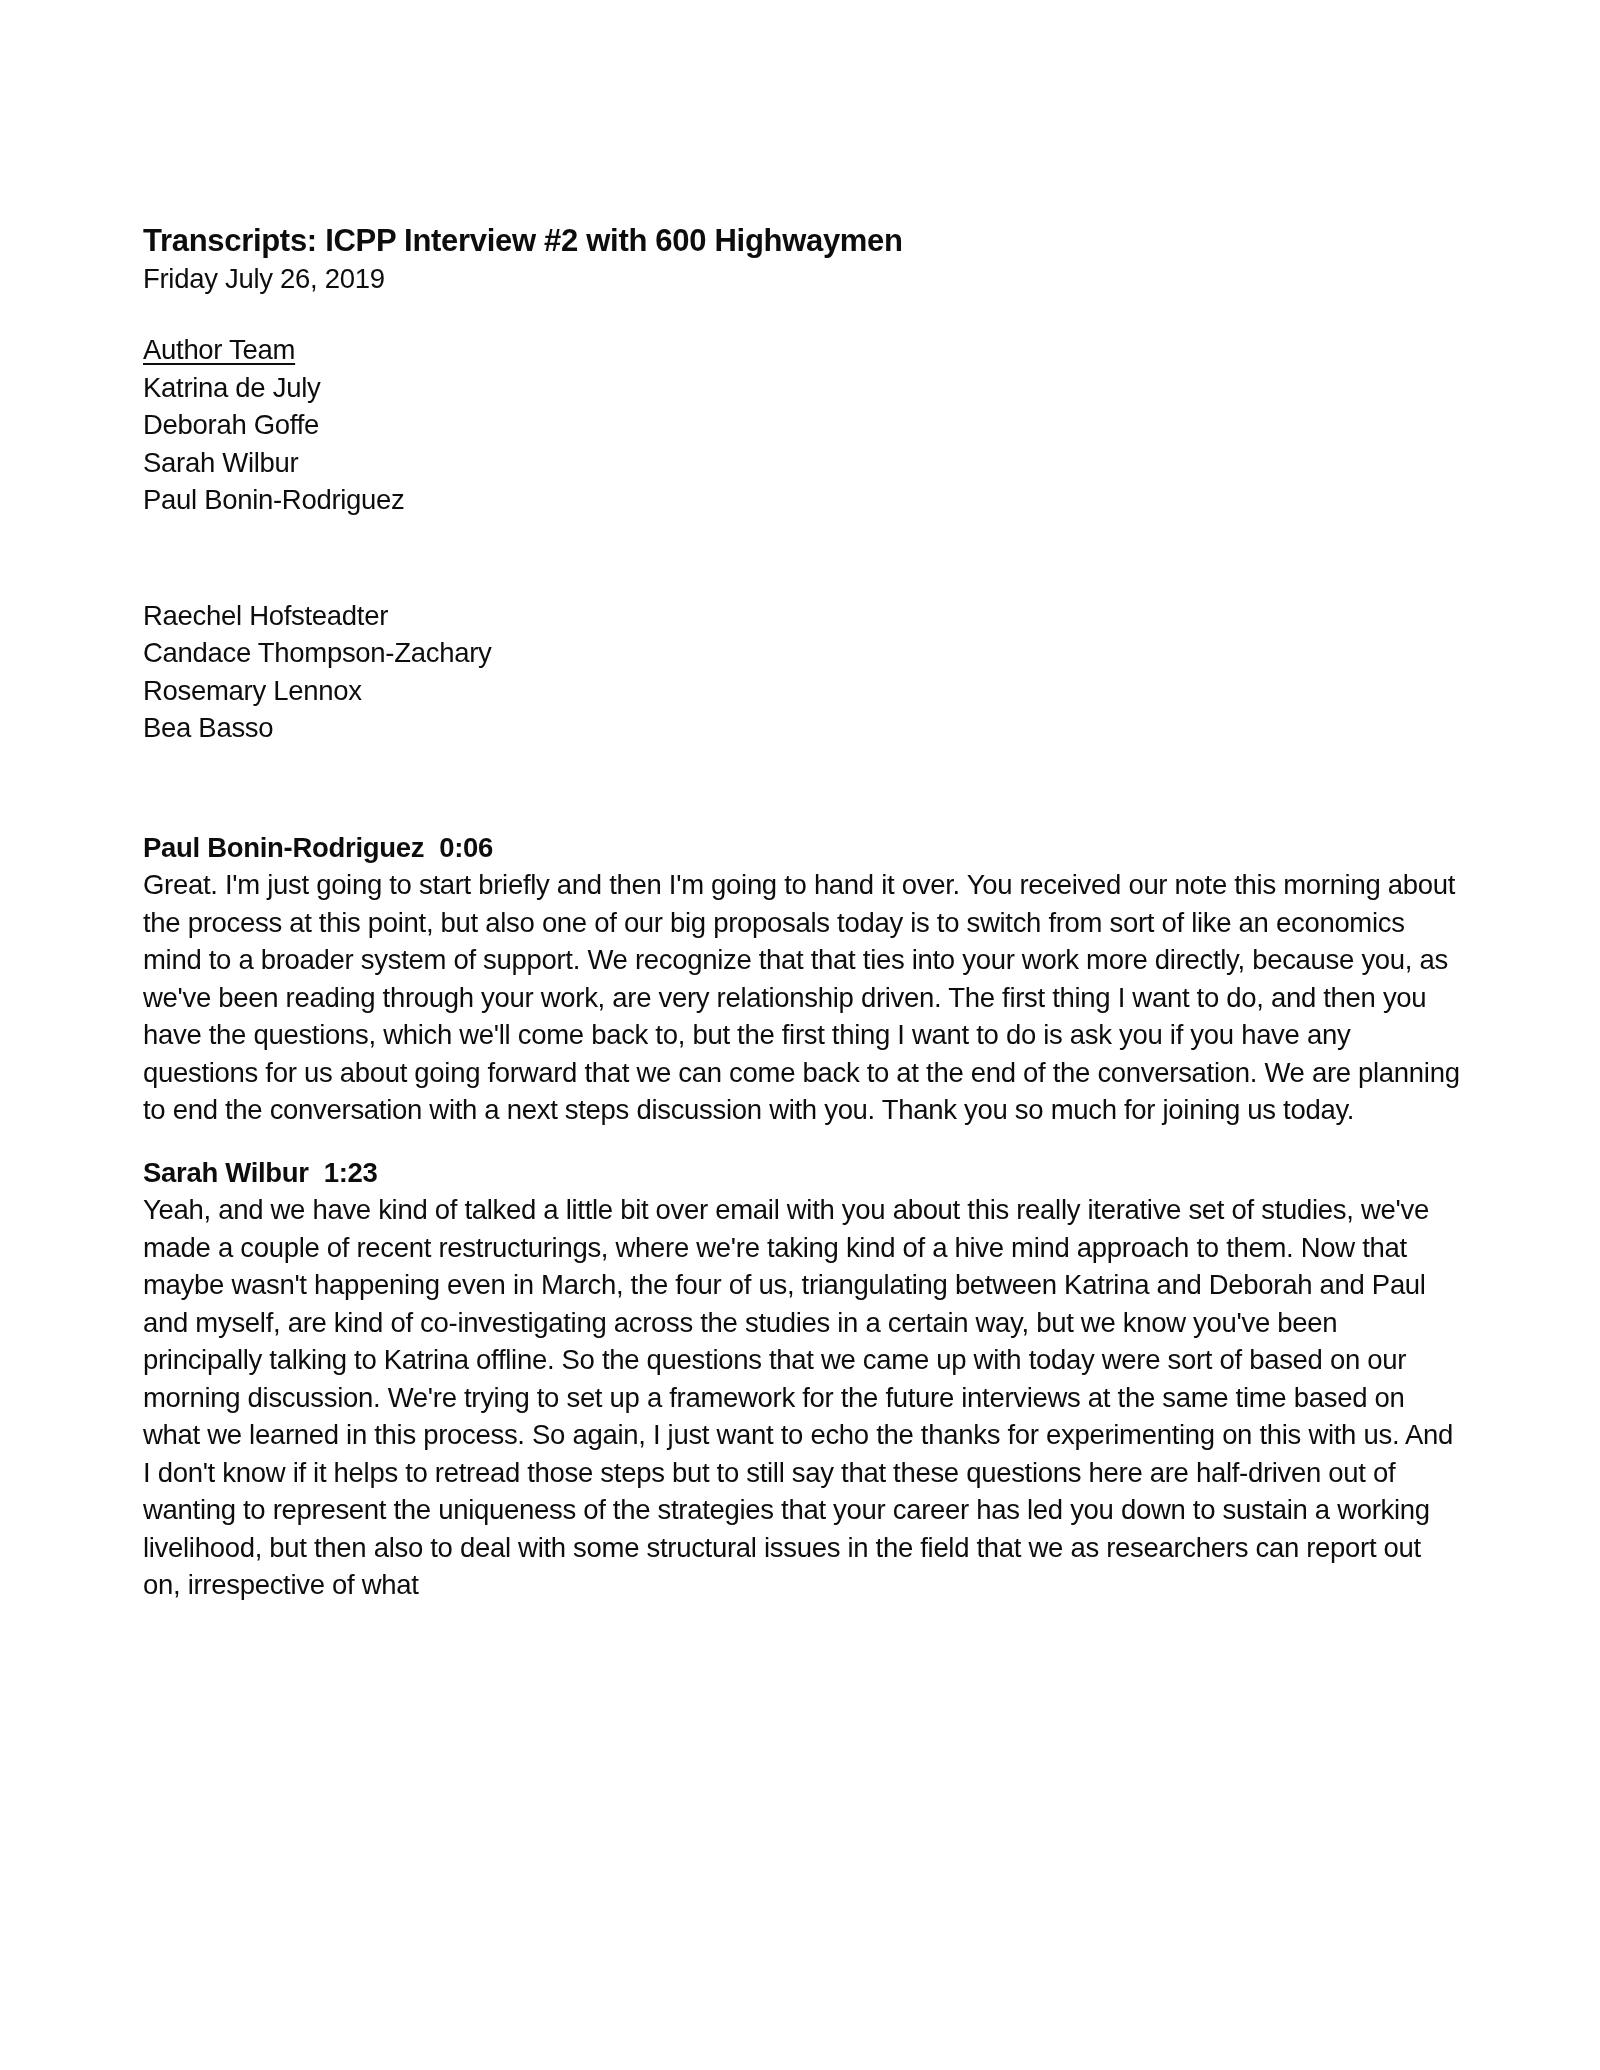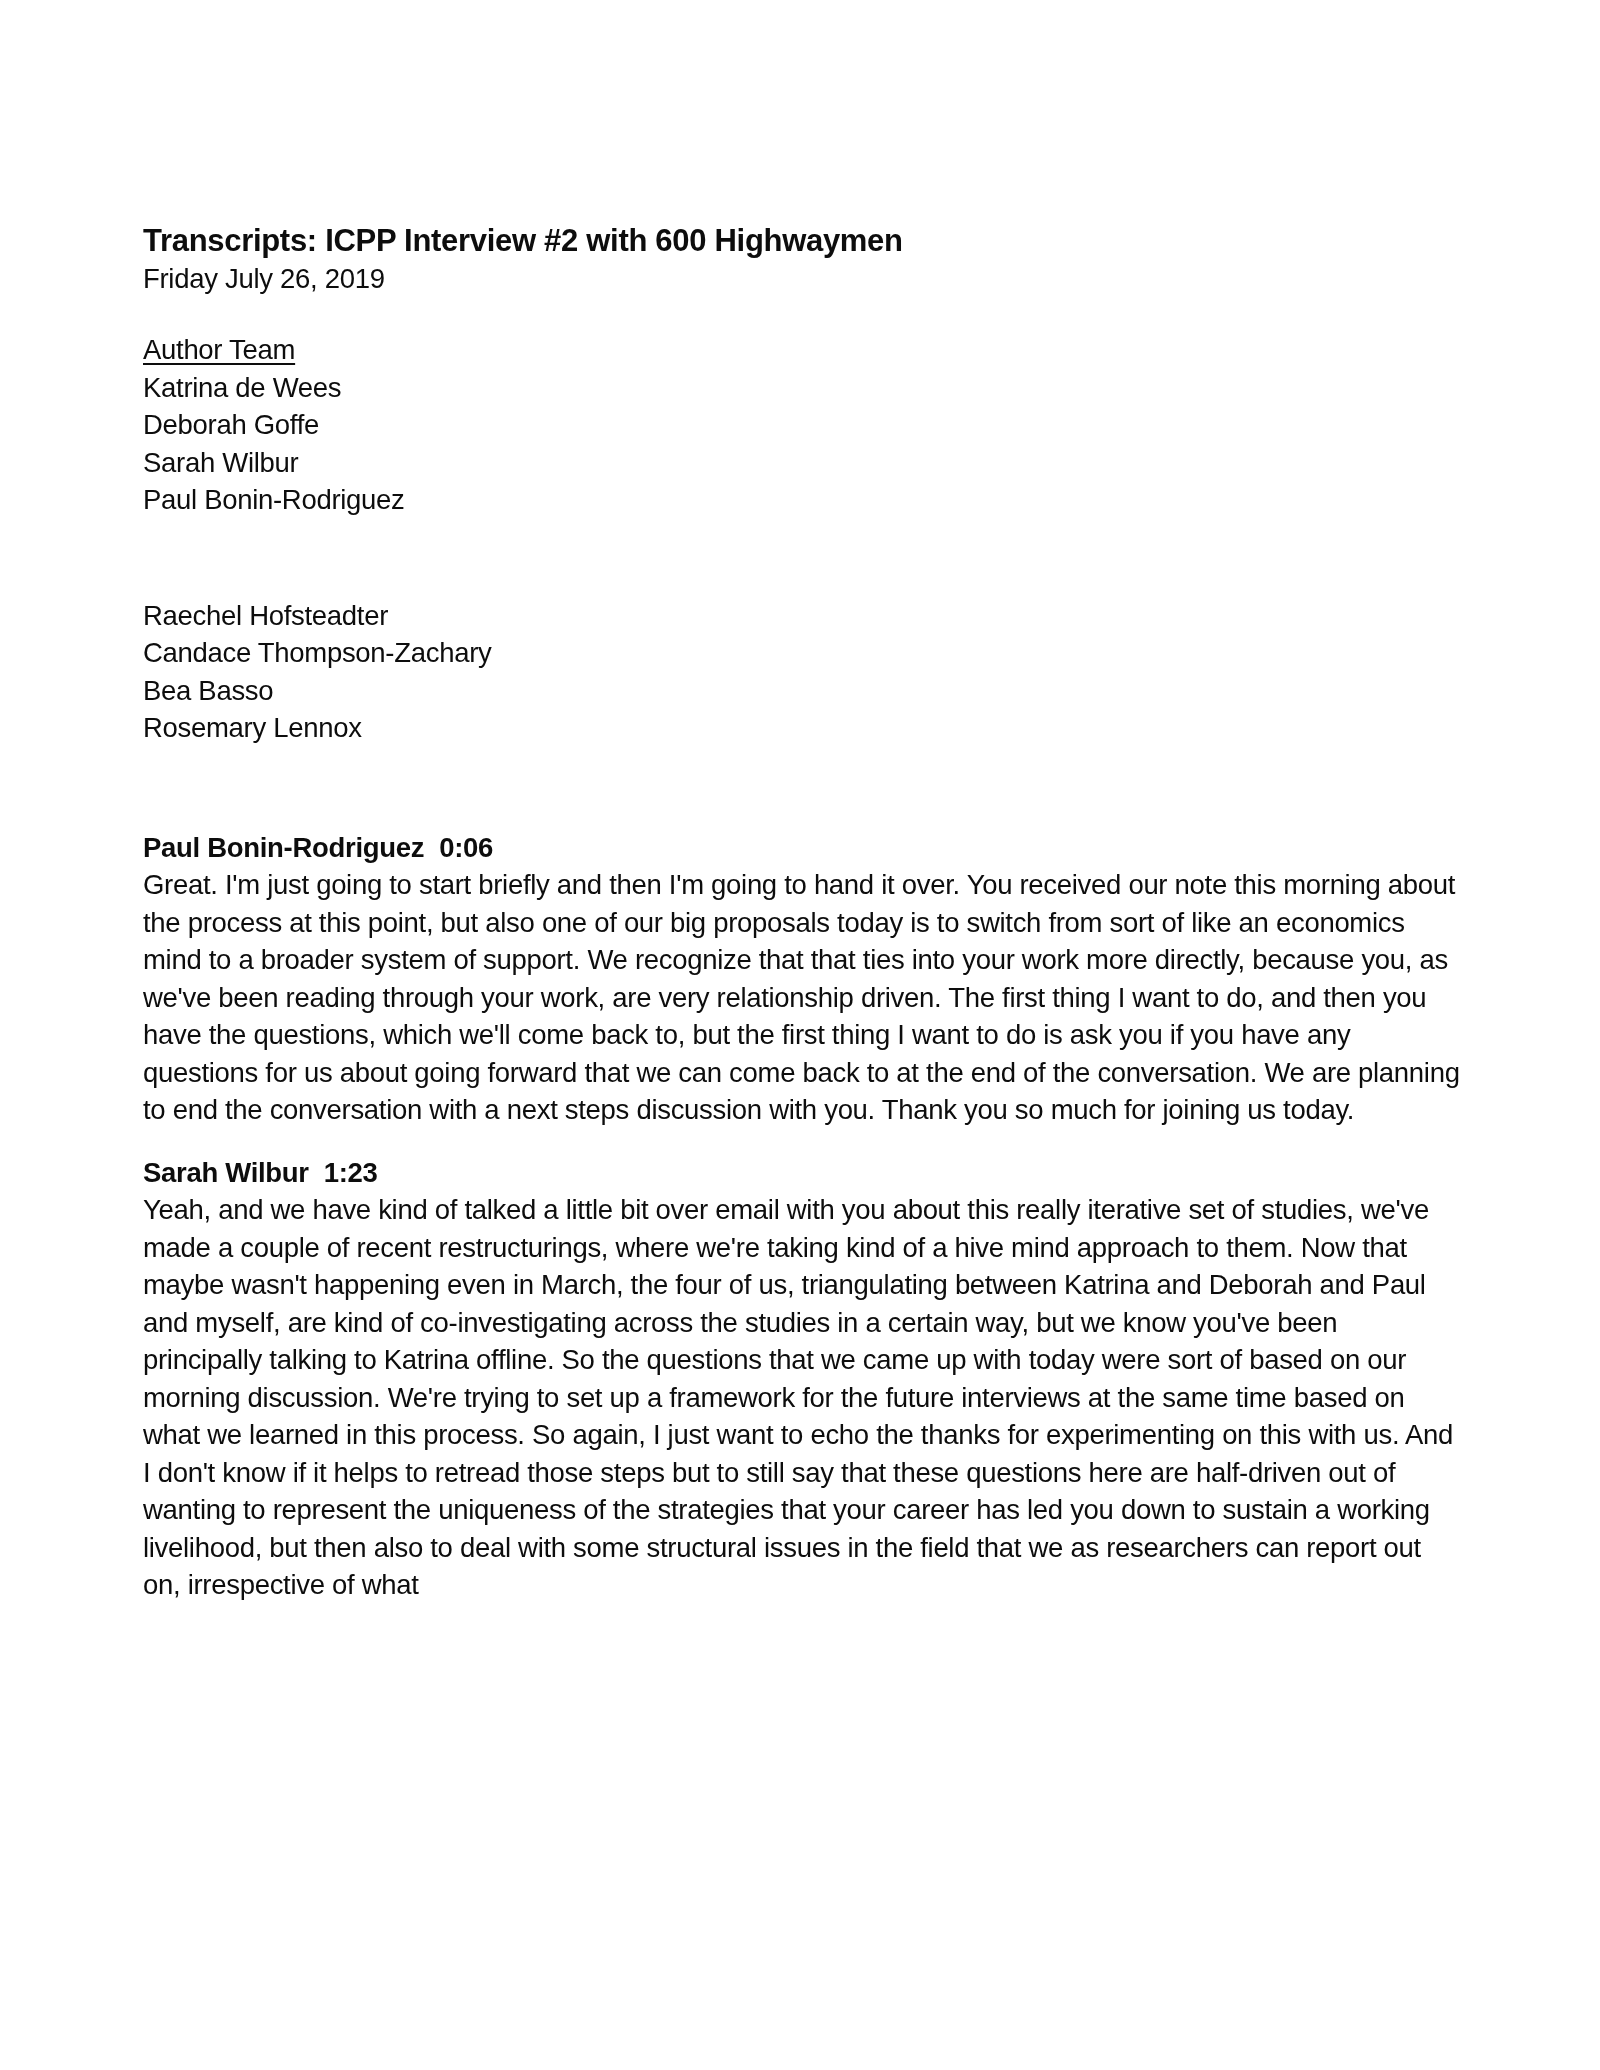--- a/index.html
+++ b/index.html
@@ -53,31 +53,31 @@
 
 <div class="page">
   <div class="content">
 
     <h1 class="doc-title">Transcripts: ICPP Interview #2 with 600 Highwaymen</h1>
     <div class="doc-date">Friday July 26, 2019</div>
 
 
     <div class="section section-author-team">
       <div class="section-heading">Author Team</div>
-      <div class="section-line">Katrina de Wees</div>
+      <div class="section-line">Katrina de July</div>
       <div class="section-line">Deborah Goffe</div>
       <div class="section-line">Sarah Wilbur</div>
       <div class="section-line">Paul Bonin-Rodriguez</div>
     </div>
 
     <div class="section section-icpp">
       <div class="section-line">Raechel Hofsteadter</div>
       <div class="section-line">Candace Thompson-Zachary</div>
+      <div class="section-line">Rosemary Lennox</div>
       <div class="section-line">Bea Basso</div>
-      <div class="section-line">Rosemary Lennox</div>
     </div>
 
     <div class="entry entry-1">
       <div class="speaker-line">
         <span class="speaker-name">Paul Bonin-Rodriguez</span><span class="speaker-timestamp">0:06</span>
       </div>
       <div class="para">Great. I'm just going to start briefly and then I'm going to hand it over. You received our note this morning about the process at this point, but also one of our big proposals today is to switch from sort of like an economics mind to a broader system of support. We recognize that that ties into your work more directly, because you, as we've been reading through your work, are very relationship driven. The first thing I want to do, and then you have the questions, which we'll come back to, but the first thing I want to do is ask you if you have any questions for us about going forward that we can come back to at the end of the conversation. We are planning to end the conversation with a next steps discussion with you. Thank you so much for joining us today.</div>
     </div>
 
     <div class="entry entry-2">

